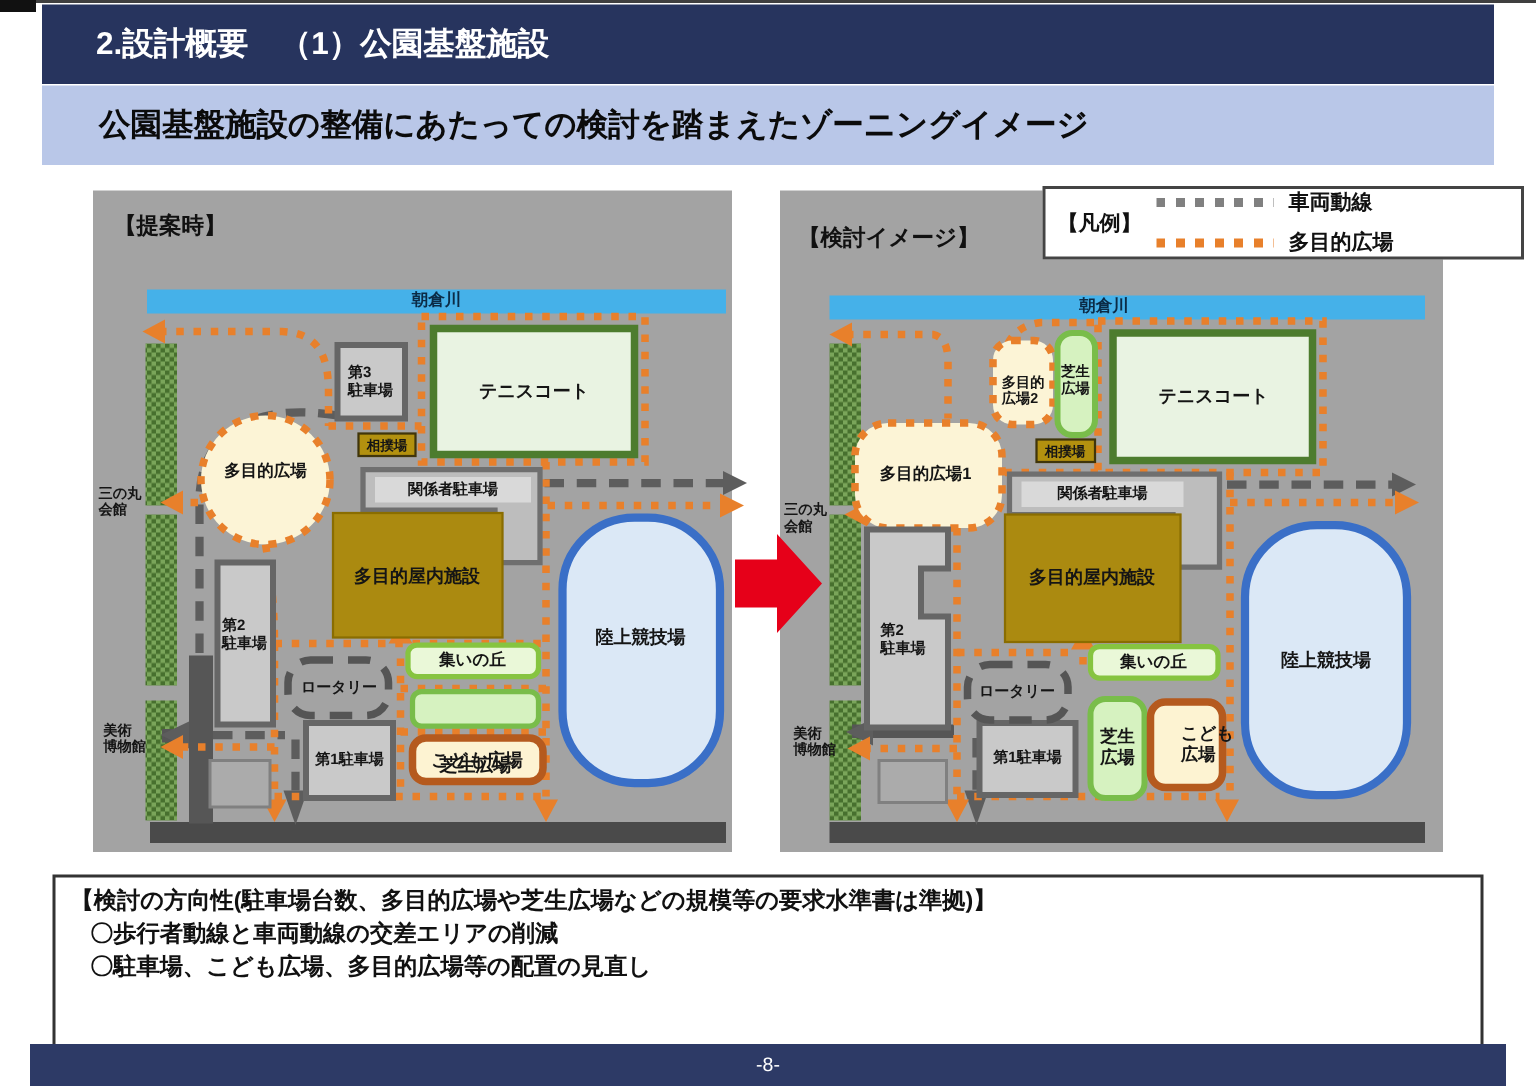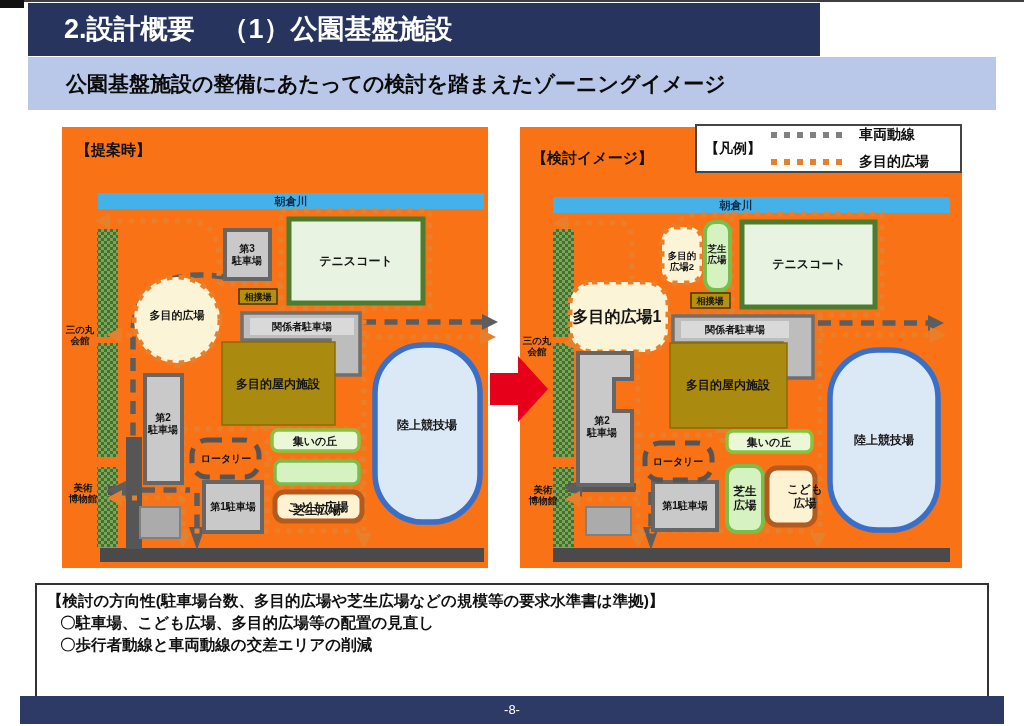--- a/index.html
+++ b/index.html
@@ -2,40 +2,40 @@
 <html><head>
 <meta charset="utf-8">
 <style>
   html,body{margin:0;padding:0;background:#ffffff;}
   body{width:1024px;height:726px;position:relative;overflow:hidden;
        font-family:"Liberation Sans","DejaVu Sans",sans-serif;}
   .abs{position:absolute;}
   
   .topline{left:0;top:0;width:1024px;height:2px;background:#3f3f3f;}
   .corner{left:0;top:0;width:24px;height:8px;background:#111;}
-  .titlebar{left:28px;top:3px;width:792px;height:53px;background:#27345e;color:#fff;
-            font-size:27px;font-weight:bold;line-height:53px;padding-left:36px;box-sizing:border-box;}
+  .titlebar{left:28px;top:3px;width:968px;height:53px;background:#27345e;color:#fff;
+            font-size:21px;font-weight:bold;line-height:53px;padding-left:36px;box-sizing:border-box;}
   .subtitlebar{left:28px;top:57px;width:968px;height:53px;background:#b9c7e8;color:#0b0b0b;
             font-size:21px;font-weight:bold;line-height:53px;padding-left:38px;box-sizing:border-box;}
   
-  .panel{background:#f97316;z-index:1;}
+  .panel{background:#a3a3a3;z-index:1;}
   .panel-left{left:62px;top:127px;width:426px;height:441px;}
   .panel-right{left:520px;top:127px;width:442px;height:441px;}
   .panel svg{position:absolute;left:0;top:0;overflow:visible;}
   .mtitle{position:absolute;font-size:15px;font-weight:bold;color:#111;white-space:pre;}
   .lbl{position:absolute;transform:translate(-50%,-50%);font-weight:bold;color:#151515;
-       white-space:pre-line;text-align:center;line-height:1.18;pointer-events:none;}
+       white-space:pre-line;text-align:left;line-height:1.18;pointer-events:none;}
   
   .pd{fill:none;stroke:#e8802b;stroke-width:5;stroke-dasharray:5 6.5;}
   .pdf{fill:#fcf4d6;stroke:#e8802b;stroke-width:5;stroke-dasharray:5.5 6.5;}
   .vd{fill:none;stroke:#5d5d5d;stroke-width:5.5;stroke-dasharray:13 8.5;}
   .rot{fill:none;stroke:#555555;stroke-width:5;stroke-dasharray:15 10;}
   .oa{fill:#e8802b;} .ga{fill:#5d5d5d;}
   
-  .legend{left:695px;top:124px;width:267px;height:49px;background:#fff;border:2px solid #444;
+  .legend{left:695px;top:124px;width:321px;height:49px;background:#fff;border:2px solid #444;
           box-sizing:border-box;z-index:3;display:flex;align-items:center;}
   .legend .ltitle{font-size:14px;font-weight:bold;color:#111;margin-left:8px;white-space:pre;}
   .legend .rows{margin-left:10px;display:flex;flex-direction:column;gap:9px;}
   .legend .row{display:flex;align-items:center;gap:10px;}
   .legend .sample{width:78px;height:6px;}
   .samp-v{background:repeating-linear-gradient(90deg,#808080 0 6px,transparent 6px 13px);}
   .samp-p{background:repeating-linear-gradient(90deg,#e8802b 0 6px,transparent 6px 13px);}
   .legend .rlabel{font-size:14px;font-weight:bold;color:#111;white-space:pre;}
   
   .redarrow{left:490px;top:356px;width:60px;height:66px;z-index:3;}
@@ -221,21 +221,21 @@
     </g>
   </svg>
   <div class="mtitle" style="left:12px;top:22px;">【検討イメージ】</div>
   <div class="lbl" style="left:216px;top:78px;font-size:11px;color:#0b2b46;">朝倉川</div>
   <div class="lbl" style="left:162px;top:134px;font-size:9.5px;">多目的
 広場2</div>
   <div class="lbl" style="left:197px;top:127px;font-size:9.5px;">芝生
 広場</div>
   <div class="lbl" style="left:289px;top:137px;font-size:12px;">テニスコート</div>
   <div class="lbl" style="left:190px;top:174px;font-size:9px;">相撲場</div>
-  <div class="lbl" style="left:97px;top:190px;font-size:16px;">多目的広場1</div>
+  <div class="lbl" style="left:97px;top:190px;font-size:11px;">多目的広場1</div>
   <div class="lbl" style="left:215px;top:203px;font-size:10px;">関係者駐車場</div>
   <div class="lbl" style="left:208px;top:258px;font-size:12px;">多目的屋内施設</div>
   <div class="lbl" style="left:364px;top:313px;font-size:12px;">陸上競技場</div>
   <div class="lbl" style="left:249px;top:315px;font-size:11px;">集いの丘</div>
   <div class="lbl" style="left:158px;top:335px;font-size:10px;">ロータリー</div>
   <div class="lbl" style="left:225px;top:372px;font-size:11.5px;">芝生
 広場</div>
   <div class="lbl" style="left:285px;top:370px;font-size:11.5px;">こども
 広場</div>
   <div class="lbl" style="left:165px;top:379px;font-size:10px;">第1駐車場</div>
@@ -256,17 +256,17 @@
     </div>
     <div class="row">
       <span class="sample samp-p"></span>
       <span class="rlabel">多目的広場</span>
     </div>
   </div>
 </div>
 
 <div class="abs notes">
   <div class="nhead">【検討の方向性(駐車場台数、多目的広場や芝生広場などの規模等の要求水準書は準拠)】</div>
+  <div class="nitem">〇歩行者動線と車両動線の交差エリアの削減</div>
   <div class="nitem">〇駐車場、こども広場、多目的広場等の配置の見直し</div>
-  <div class="nitem">〇歩行者動線と車両動線の交差エリアの削減</div>
 </div>
 
 <div class="abs footer">-8-</div>
 
 </body></html>

